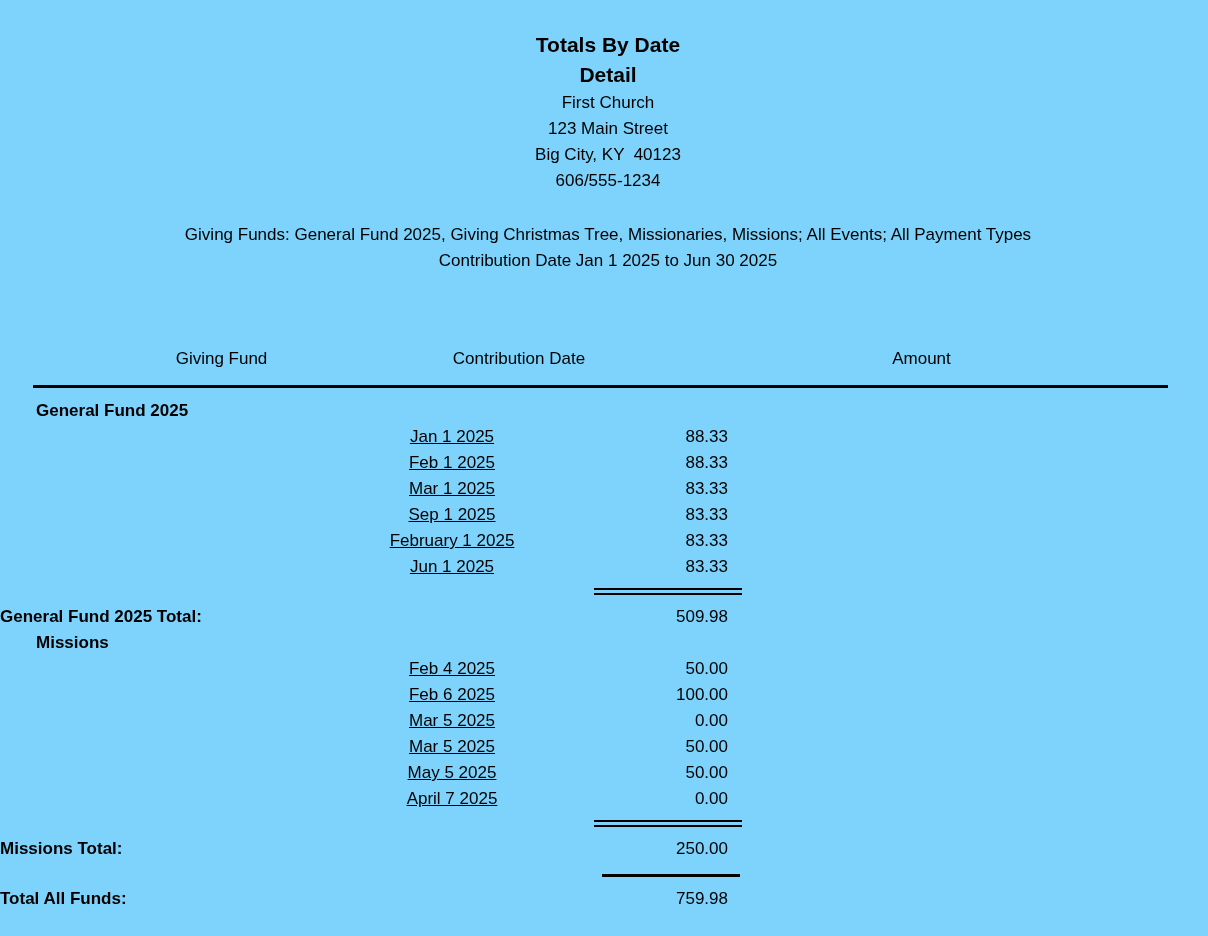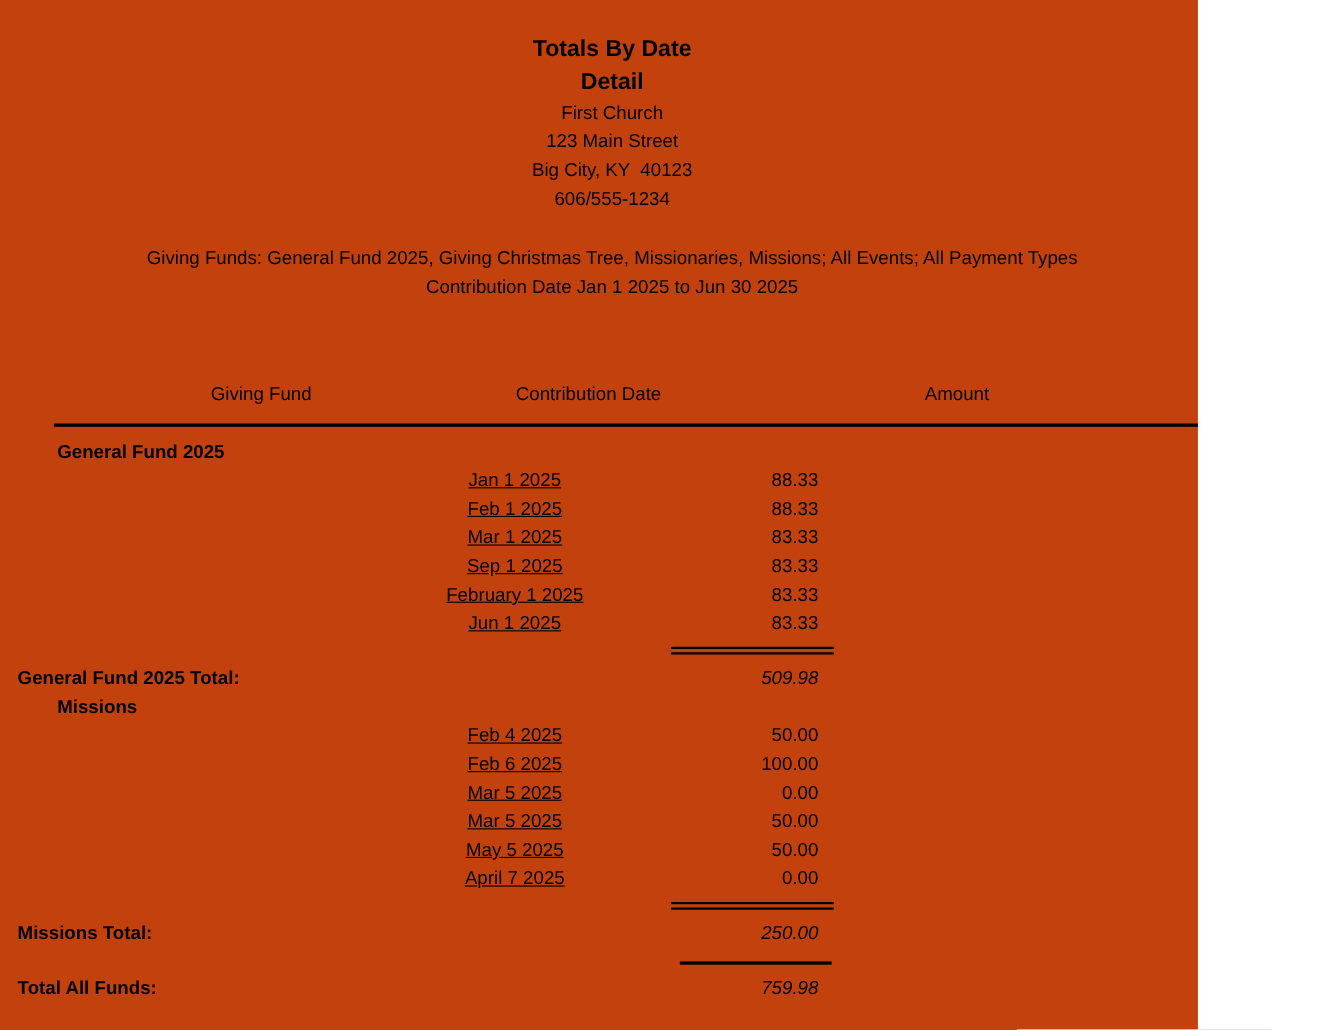--- a/index.html
+++ b/index.html
@@ -1,27 +1,26 @@
 <!DOCTYPE html>
 <html><head>
 <meta charset="utf-8">
 <style>
   * { margin: 0; padding: 0; box-sizing: border-box; }
   html, body { background: #ffffff; }
   .page {
     position: relative;
-    width: 1089px;
+    width: 1208px;
     height: 936px;
-    background: #c2410c;
+    background: #7dd3fc;
     color: #000000;
     font-family: "Liberation Sans", "DejaVu Sans", sans-serif;
     font-size: 17px;
     line-height: 26px;
     overflow: hidden;
-    padding-left: 16px;
   }
   .centered { text-align: center; padding-left: 8px; }
   .report-header { padding-top: 30px; }
   .title-line { font-size: 21px; line-height: 30px; font-weight: bold; }
   .prewrap { white-space: pre-wrap; }
   .criteria { margin-top: 28px; }
 
   .col-header {
     margin-top: 72px;
     display: grid;
@@ -66,21 +65,21 @@
     background: transparent;
   }
   .total-row {
     margin-top: 9px;
     display: grid;
     grid-template-columns: 558px 170px 1fr;
     height: 26px;
     align-items: center;
   }
   .total-label { text-align: left; font-weight: bold; }
-  .total-amount { text-align: right; font-style: italic; }
+  .total-amount { text-align: right; }
 
   .rule-single {
     margin-top: 12px;
     margin-left: 602px;
     width: 138px;
     height: 3px;
     background: #000000;
   }
 </style>
 </head>

